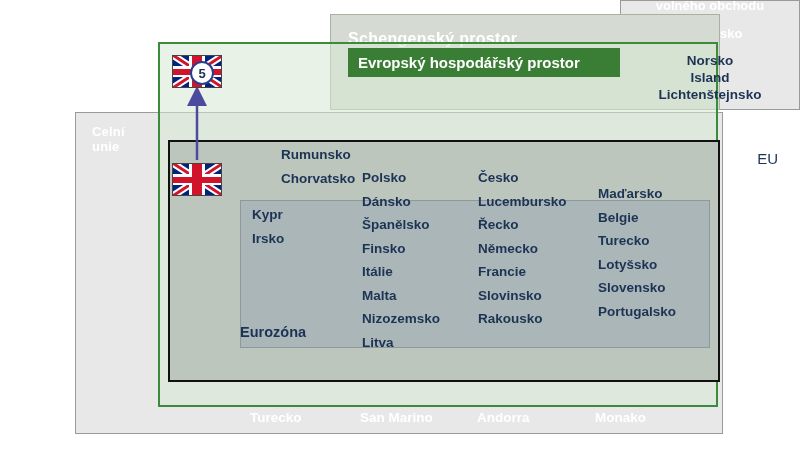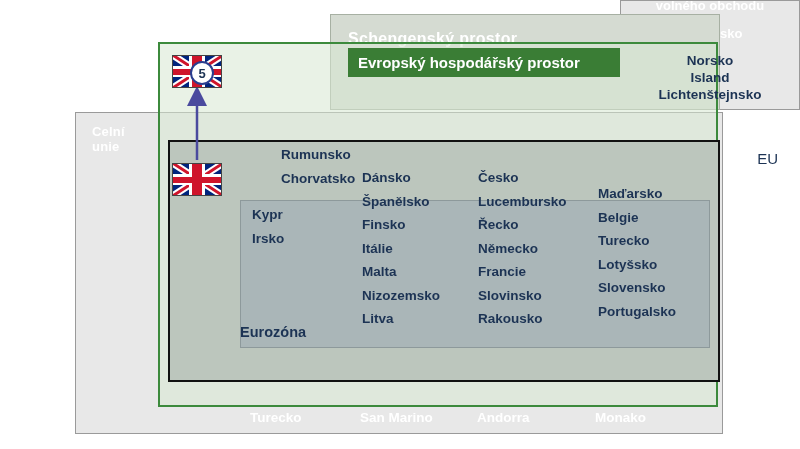--- a/index.html
+++ b/index.html
@@ -282,20 +282,21 @@
     <div>Rumunsko</div>
     <div>Chorvatsko</div>
   </div>
 
   <div class="col col-euro1">
     <div>Kypr</div>
     <div>Irsko</div>
   </div>
 
   <div class="col col-b">
+    <div>Polsko</div>
     <div>Dánsko</div>
     <div>Španělsko</div>
     <div>Finsko</div>
     <div>Itálie</div>
     <div>Malta</div>
     <div>Nizozemsko</div>
     <div>Litva</div>
   </div>
 
   <div class="col col-c">

